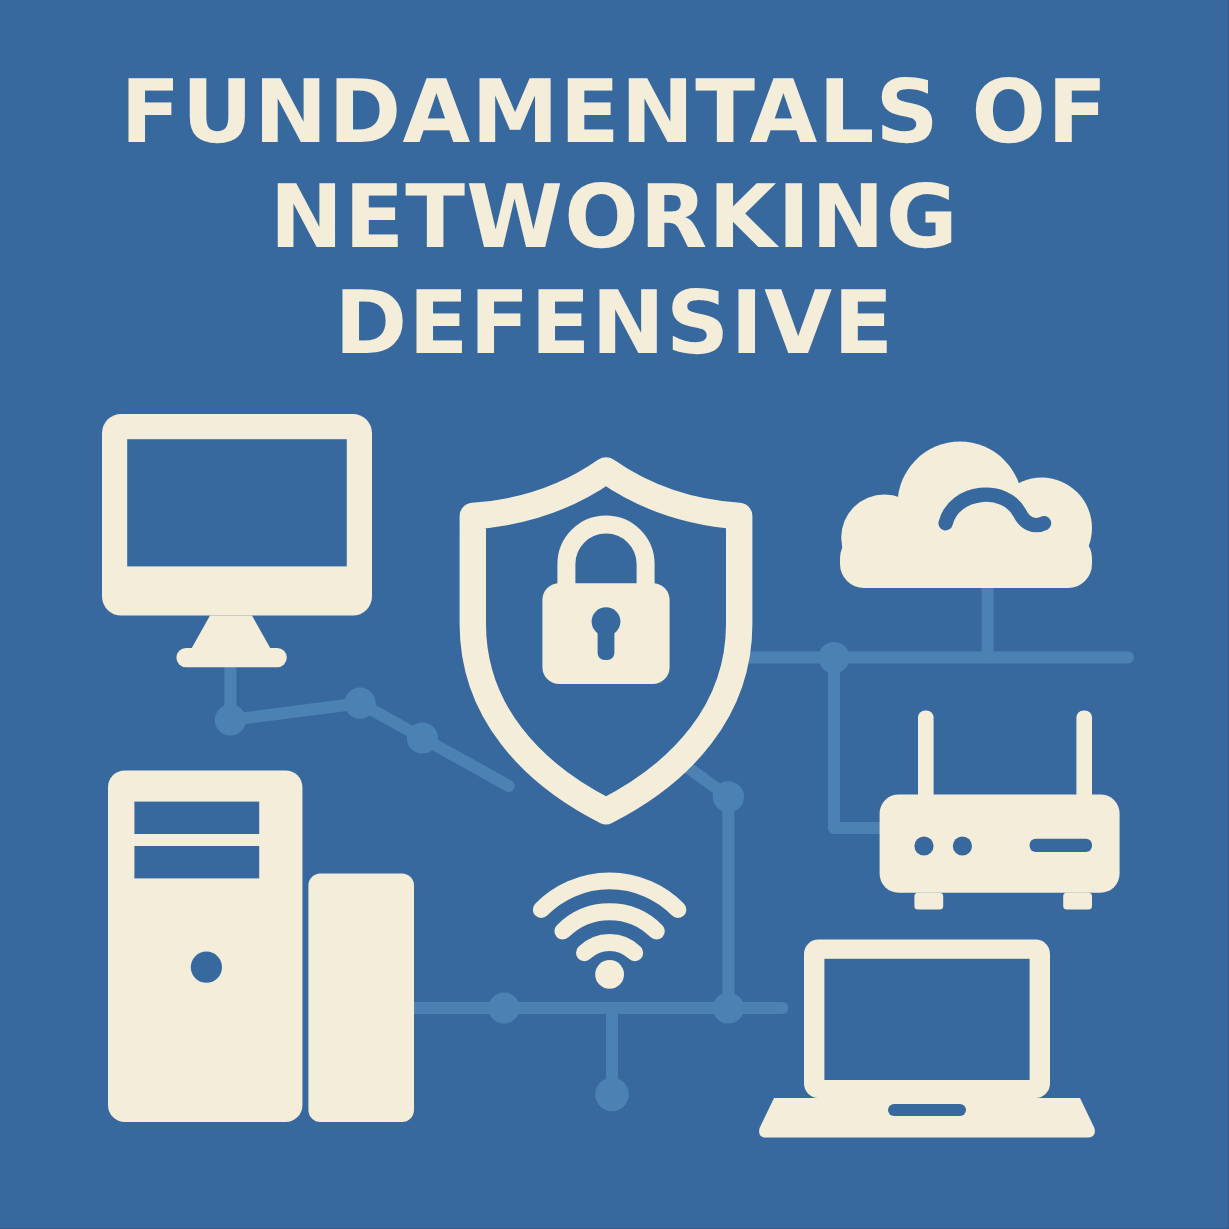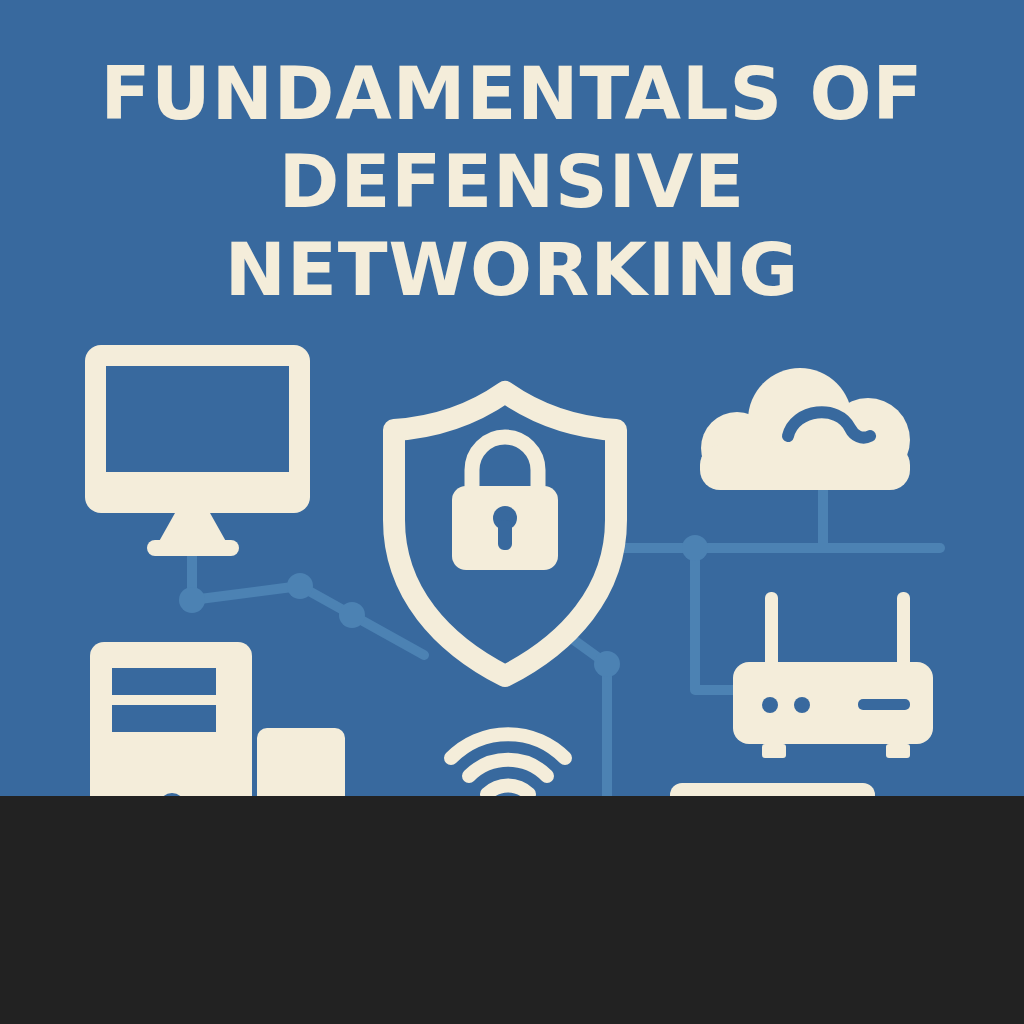--- a/index.html
+++ b/index.html
@@ -4,21 +4,21 @@
 <style>
   :root{
     --background:#38699E;
     --icon-cream:#F4EDDA;
     --connector-blue:#4C82B3;
   }
   html,body{margin:0;padding:0;}
   body{background:#222;font-family:"DejaVu Sans","Liberation Sans",sans-serif;}
   .canvas{
     position:relative;
-    width:1024px;height:796px;
+    width:1024px;height:1024px;
     margin:0 auto;
     background:var(--background);
     overflow:hidden;
   }
   .title{
     position:absolute;
     top:50px;left:0;right:0;
     text-align:center;
     color:var(--icon-cream);
     font-weight:bold;
@@ -33,22 +33,22 @@
     width:1024px;height:1024px;
   }
 </style>
 </head>
 <body>
 
 <div class="canvas">
 
   <div class="title">
     <span>FUNDAMENTALS OF</span>
+    <span>NETWORKING</span>
     <span>DEFENSIVE</span>
-    <span>NETWORKING</span>
   </div>
 
   <svg class="layer" viewBox="0 0 1024 1024" aria-hidden="false">
 
     <g style="stroke:var(--connector-blue);stroke-width:10;fill:none;stroke-linecap:round;stroke-linejoin:round;" aria-label="network connector lines with nodes">
       <path d="M192,548 L192,600 L300,586 L424,655"></path>
       <path d="M823,478 L823,548"></path>
       <path d="M614,548 L940,548"></path>
       <path d="M695,548 L695,690 L733,690"></path>
       <path d="M560,630 L607,664 L607,840"></path>

